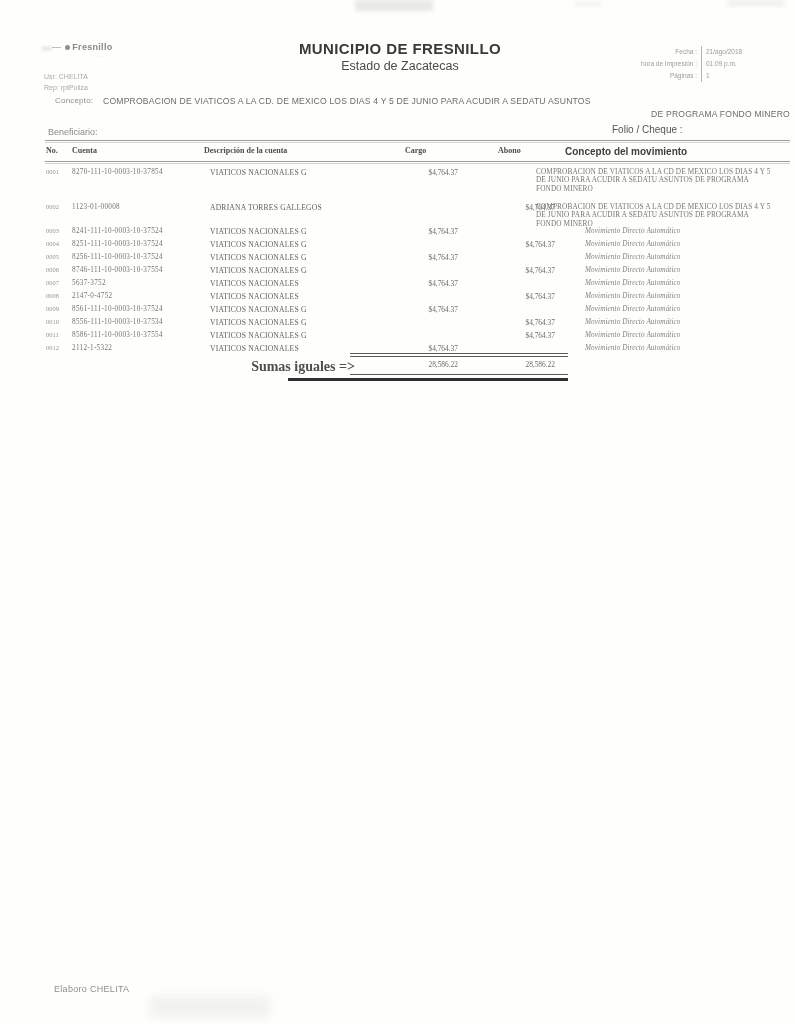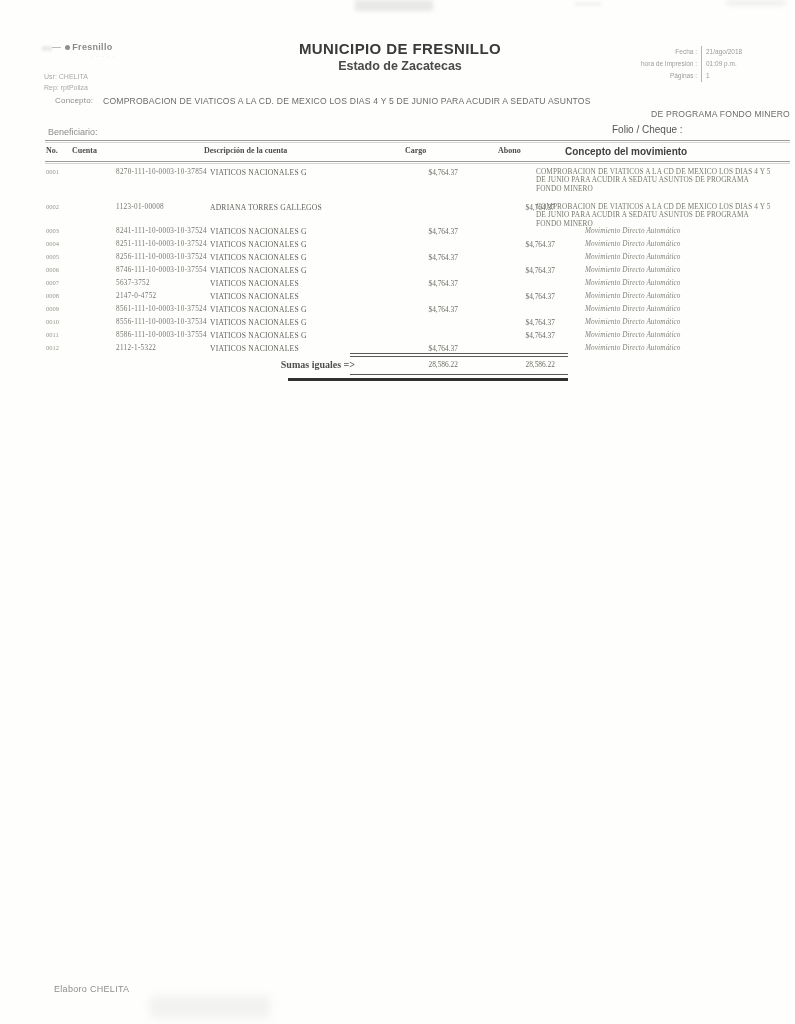--- a/index.html
+++ b/index.html
@@ -8,21 +8,21 @@
   .page { position:absolute; inset:0; background:#fefefd; }
 
   
   .logo { position:absolute; left:52px; top:42px; color:#8a8a88; font-size:9px; font-weight:bold; letter-spacing:.3px; }
   .logo .dash { color:#9a9a98; font-weight:normal; }
   .logo .dot { display:inline-block; width:5px; height:5px; border-radius:50%; background:#8f8f8d; margin:0 2px 0 4px; }
   .logo-sub { position:absolute; left:92px; top:53px; color:#c2c2c0; font-size:5px; letter-spacing:1px; }
   .meta-left { position:absolute; left:44px; top:71px; color:#a9a9a7; font-size:7px; line-height:11px; }
   .title-block { position:absolute; left:230px; top:40px; width:340px; text-align:center; }
   .title { font-size:15px; font-weight:bold; color:#3a3a38; letter-spacing:.4px; }
-  .subtitle { font-size:12.5px; font-weight:bold; color:#4a4a48; margin-top:2px; }
+  .subtitle { font-size:12.5px; font-weight:normal; color:#4a4a48; margin-top:2px; }
   .poliza { font-size:11px; color:#5d5d5b; margin-top:3px; letter-spacing:.2px; }
   .meta-right { position:absolute; right:12px; top:46px; width:170px; font-size:6.5px; color:#9b9b99; }
   .meta-right .mrow { display:flex; line-height:12px; }
   .meta-right .lab { width:88px; text-align:right; padding-right:4px; }
   .meta-right .bar { border-left:1px solid #b5b5b3; padding-left:4px; width:70px; }
 
   .concepto-wrap { position:absolute; left:55px; top:96px; width:735px; color:#6b6b69; font-size:8.6px; letter-spacing:.2px; }
   .concepto-lab { position:absolute; left:0; top:0; color:#8c8c8a; font-size:8px; }
   .concepto-l1 { margin-left:48px; }
   .concepto-l2 { text-align:right; margin-top:3px; }
@@ -46,29 +46,29 @@
   .h-abono { left:498px; }
   .h-conc { left:565px; font-family:"Liberation Sans", sans-serif; font-size:10px; color:#3f3f3d; }
 
   #rows-container { position:absolute; top:168px; left:0; width:795px; }
   .trow { position:relative; width:795px; }
   .trow.r1 { height:35px; }
   .trow.r2 { height:24px; }
   .trow.short { height:13px; }
   .trow span { position:absolute; top:0; white-space:nowrap; }
   .c-no { left:46px; width:24px; font-family:"Liberation Serif", serif; font-size:6.5px; color:#96968f; }
-  .c-cuenta { left:72px; width:138px; font-family:"Liberation Serif", serif; font-size:7.2px; color:#74746e; letter-spacing:.3px;margin-left:44px; }
+  .c-cuenta { left:72px; width:138px; font-family:"Liberation Serif", serif; font-size:7.2px; color:#74746e; letter-spacing:.3px; }
   .c-desc { left:210px; width:190px; font-family:"Liberation Serif", serif; font-size:7.6px; color:#62625c; letter-spacing:.2px; }
   .c-cargo { left:385px; width:73px; text-align:right; font-family:"Liberation Serif", serif; font-size:7.4px; color:#6d6d67; }
   .c-abono { left:472px; width:83px; text-align:right; font-family:"Liberation Serif", serif; font-size:7.4px; color:#6d6d67; }
   .c-conc { left:536px; width:240px; font-family:"Liberation Serif", serif; font-size:7.3px; line-height:8.4px; color:#78786f; white-space:normal !important; letter-spacing:.1px; }
   .trow.short .c-conc { left:585px; width:205px; font-style:italic; font-size:7.2px; color:#84847c; }
 
   .sums-row { position:absolute; top:359px; left:0; width:795px; font-family:"Liberation Serif", serif; }
-  .sums-label { position:absolute; right:440px; top:0; font-weight:bold; font-size:10px; color:#4e4e4c; white-space:nowrap;padding-left:23px; }
+  .sums-label { position:absolute; right:440px; top:0; font-weight:bold; font-size:14px; color:#4e4e4c; white-space:nowrap;padding-left:23px; }
   .sum-cargo { position:absolute; left:385px; width:73px; top:1px; text-align:right; font-size:7.4px; color:#6d6d67; }
   .sum-abono { position:absolute; left:472px; width:83px; top:1px; text-align:right; font-size:7.4px; color:#6d6d67; }
 
   .footer-elaboro { position:absolute; left:54px; top:984px; font-size:9px; color:#8e8e8c; letter-spacing:.3px; }
 
   
   .artifact { position:absolute; pointer-events:none; }
   .a1 { left:355px; top:0; width:78px; height:11px; background:rgba(120,120,118,.16); filter:blur(2px); }
   .a2 { left:727px; top:0; width:58px; height:6px; background:rgba(140,140,138,.12); filter:blur(2px); }
   .a3 { left:150px; top:996px; width:120px; height:22px; background:rgba(140,140,138,.10); filter:blur(4px); }

